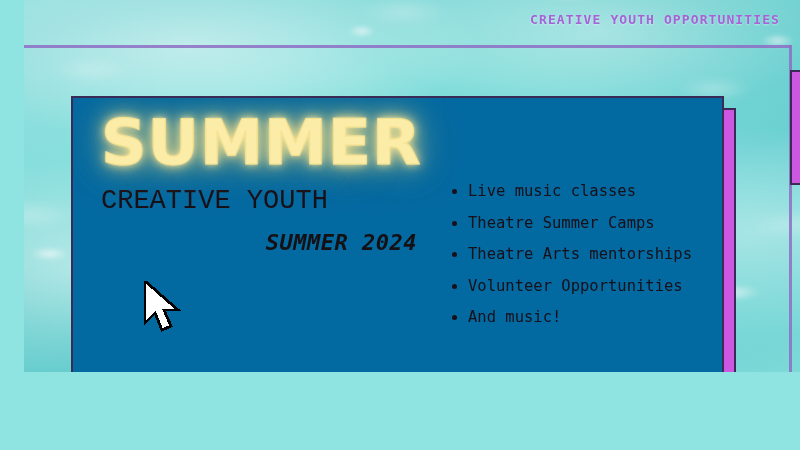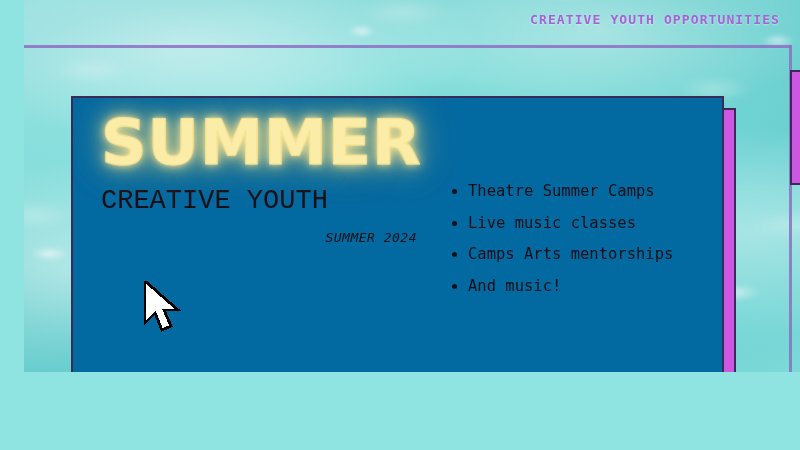--- a/index.html
+++ b/index.html
@@ -197,22 +197,22 @@
     font-weight: normal;
     line-height: 1.18;
     color: #181018;
     margin: 12px 0 0 0;
     letter-spacing: 0px;
   }
   .subtitle span { display: block; }
 
   .season-tag {
     font-family: "DejaVu Sans Mono", monospace;
-    font-size: 13px;
-    font-weight: normal;
+    font-size: 22px;
+    font-weight: bold;
     font-style: italic;
     color: #141014;
     text-align: right;
     margin-top: 12px;
     padding-right: 34px;
     letter-spacing: 0.5px;
   }
 
   
   .cursor-icon {
@@ -296,29 +296,33 @@
     <svg class="cursor-icon" viewBox="0 0 23 28">
       <g shape-rendering="crispEdges">
         <path d="M1 0 L1 21 L6 16 L9.5 24.5 L14 22.5 L10.5 14.5 L17.5 14.5 Z" fill="#ffffff" stroke="#000000" stroke-width="1.4"></path>
       </g>
     </svg>
 
     <div class="card-right">
       <ul class="bullet-list">
         <li>
           <span class="dot"></span>
+          <span>Live music classes</span>
+        </li>
+        <li>
+          <span class="dot"></span>
           <span>Theatre Summer Camps</span>
         </li>
         <li>
           <span class="dot"></span>
-          <span>Live music classes</span>
-        </li>
-        <li>
-          <span class="dot"></span>
-          <span>Camps Arts mentorships</span>
+          <span>Theatre Arts mentorships</span>
+        </li>
+        <li>
+          <span class="dot"></span>
+          <span>Volunteer Opportunities</span>
         </li>
         <li>
           <span class="dot"></span>
           <span>And music!</span>
         </li>
       </ul>
     </div>
 
   </div>
 </div>

